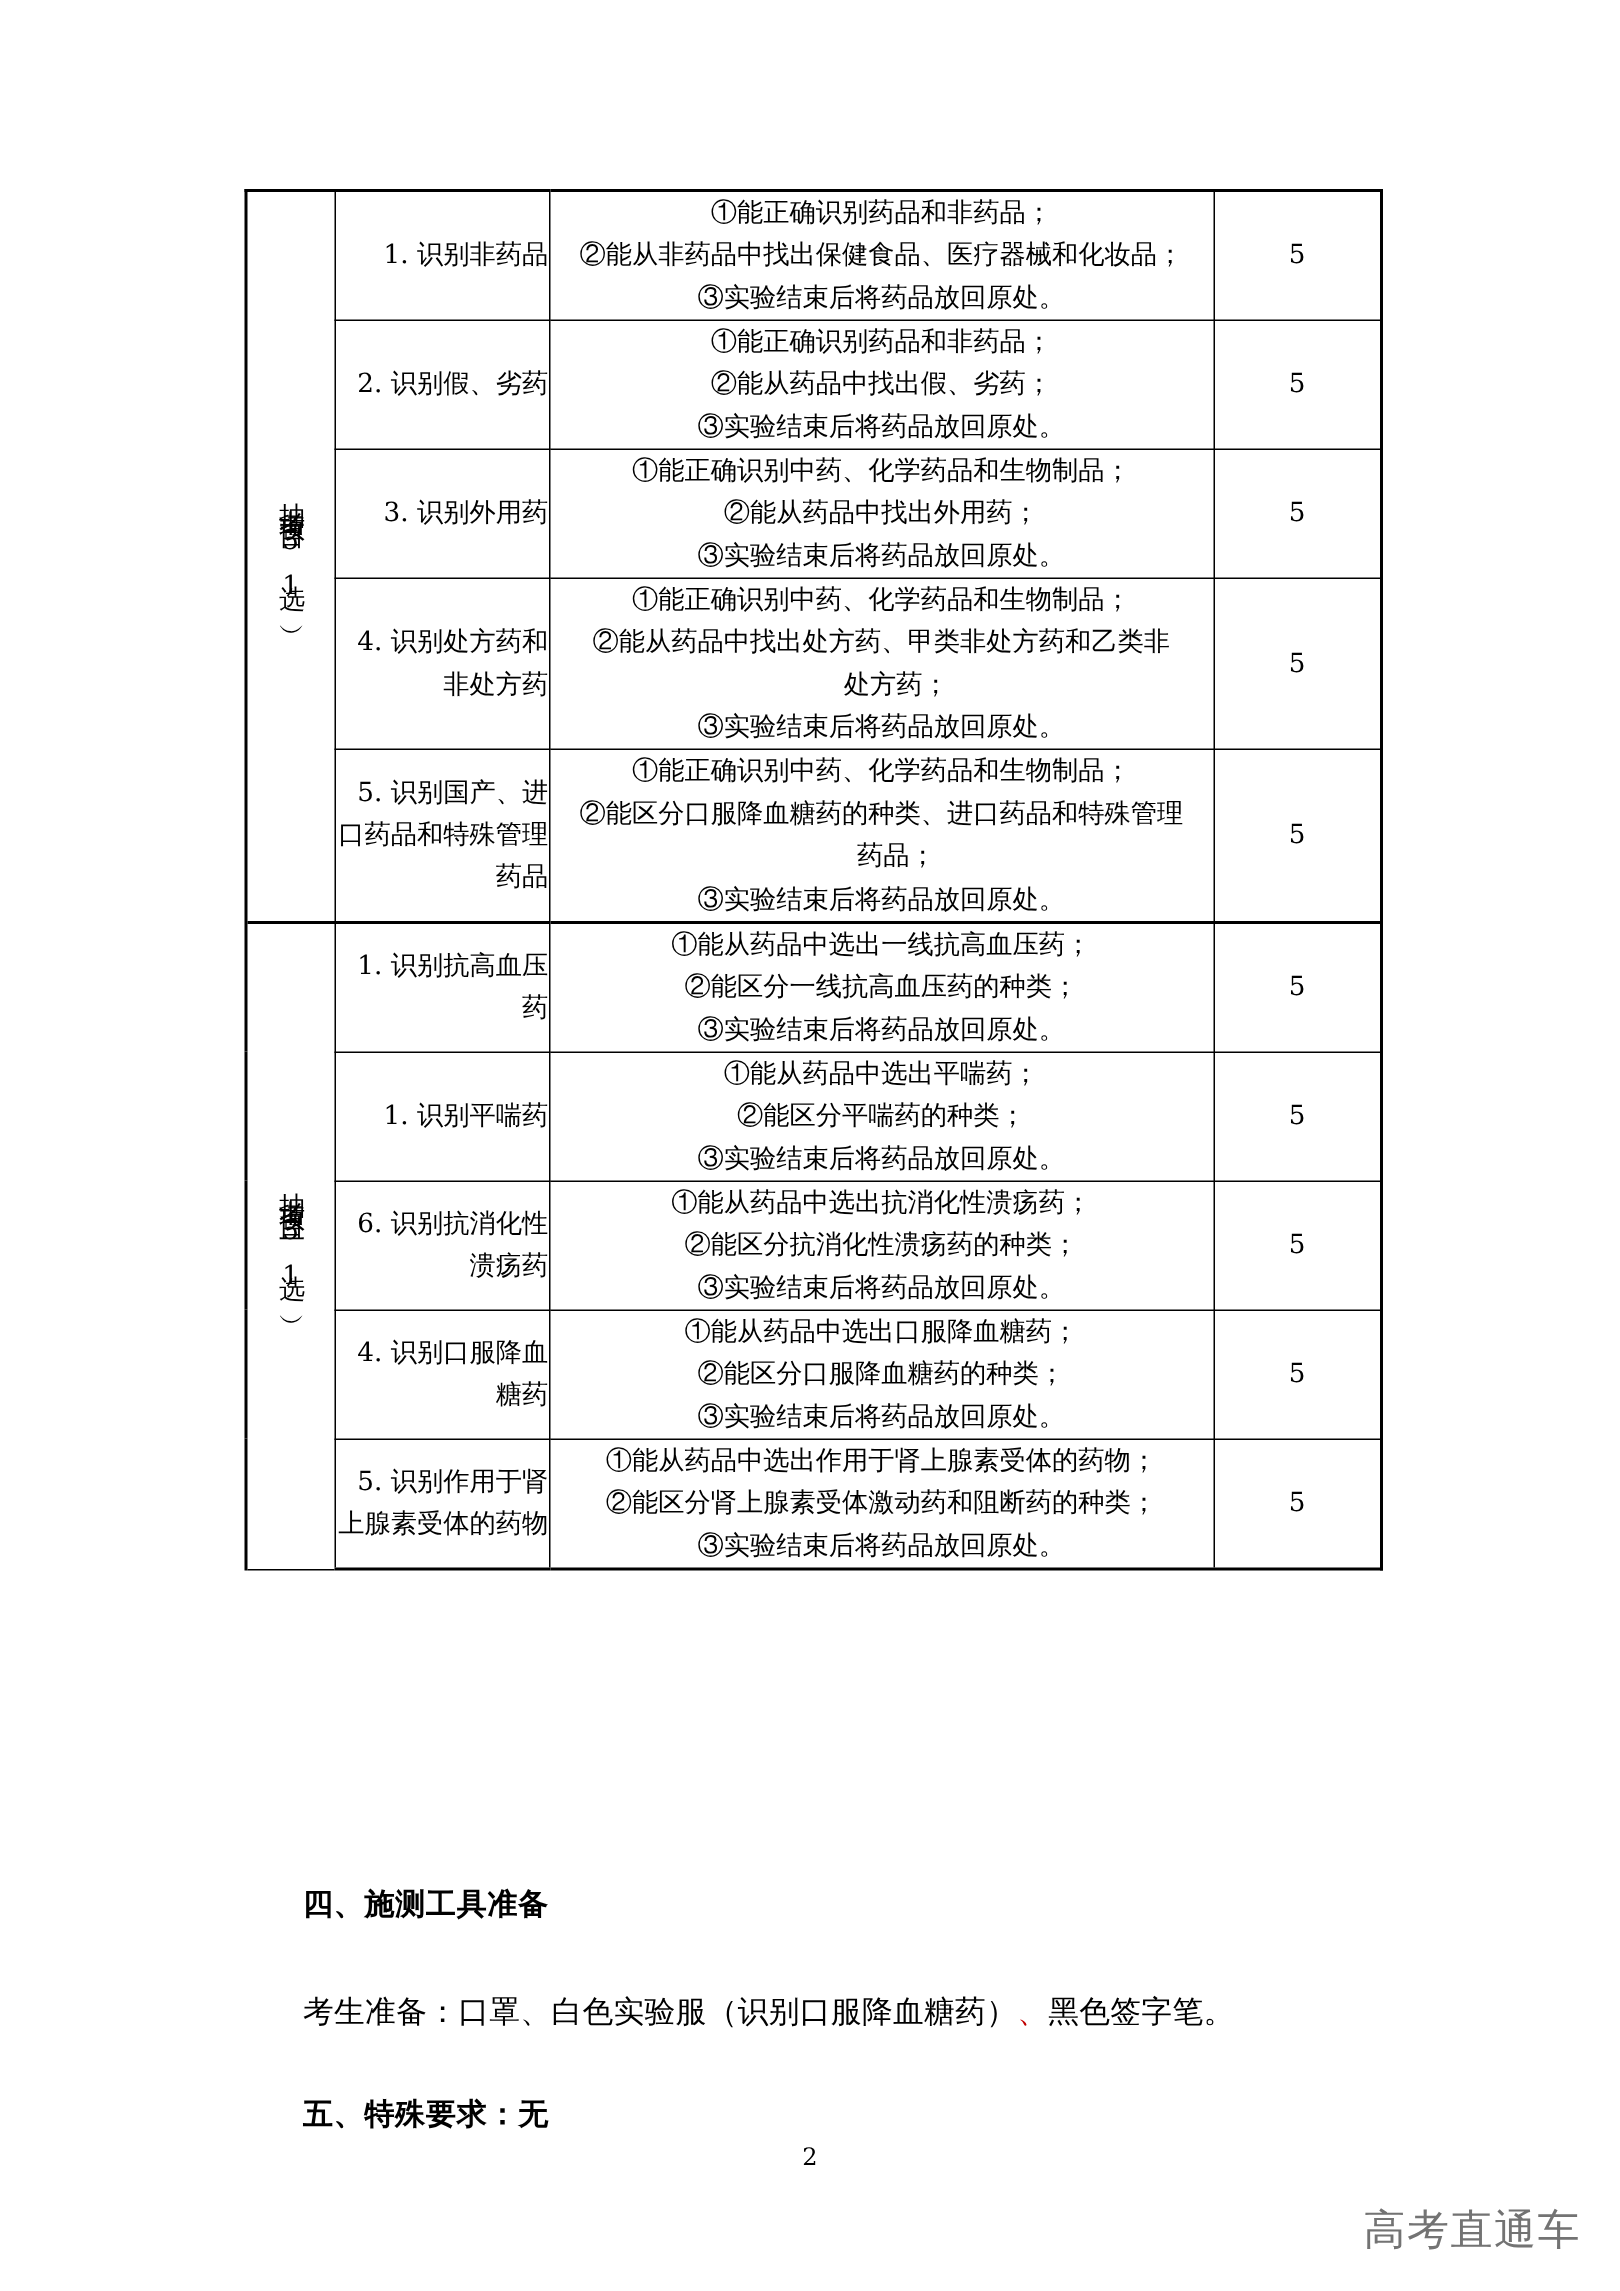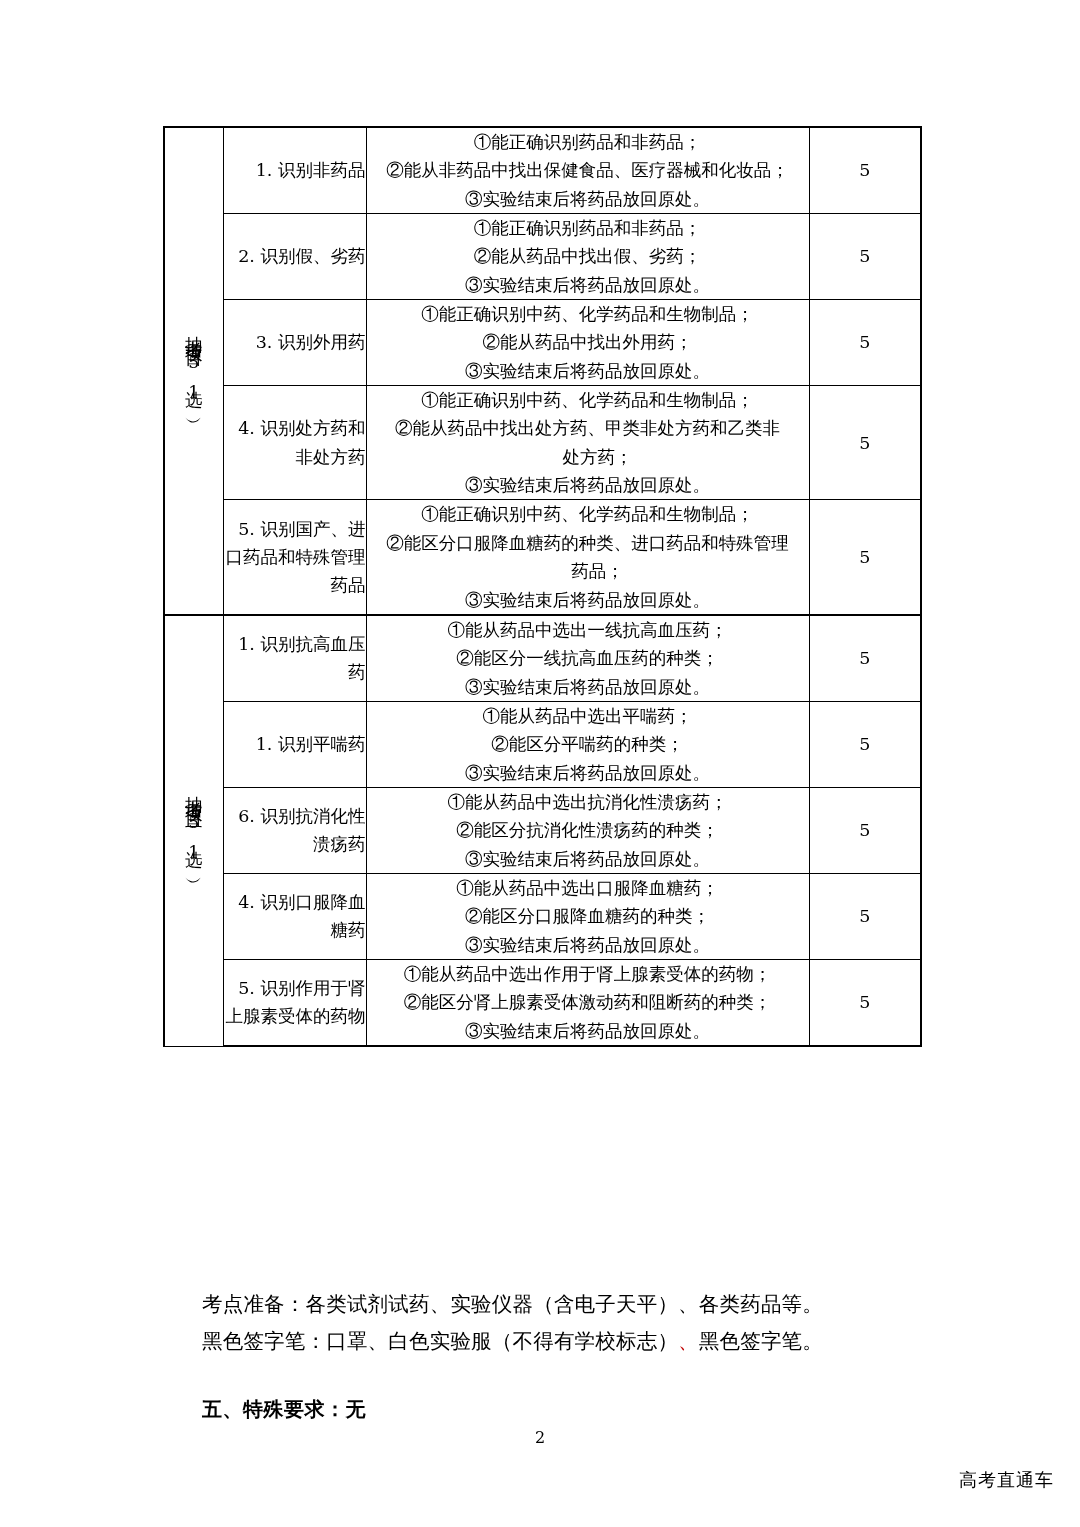--- a/index.html
+++ b/index.html
@@ -141,22 +141,22 @@
     width: 1080px;
     text-align: center;
     font-size: 16px;
     font-family: "DejaVu Serif", "Liberation Serif", serif;
   }
   .watermark {
     position: absolute;
     right: 26px;
     top: 1468px;
     font-family: "DejaVu Sans", "Liberation Sans", sans-serif;
-    font-size: 18px;
-    color: #000000;
+    font-size: 28px;
+    color: #737373;
     letter-spacing: 1px;
     white-space: nowrap;
   }
 </style>
 </head>
 <body>
 
 <div class="page">
 
   <table class="exam-table">
@@ -257,27 +257,27 @@
           <td class="desc-cell">
             <div class="line">①能从药品中选出作用于肾上腺素受体的药物；</div>
             <div class="line">②能区分肾上腺素受体激动药和阻断药的种类；</div>
             <div class="line">③实验结束后将药品放回原处。</div>
           </td>
           <td class="score-cell">5</td>
         </tr>
       </tbody>
   </table>
 
-
-  <div class="section" id="prep-site">
-    <div class="sec-line">考点准备：各类试剂试药、实验仪器（含电子天平）、各类药品等。</div>
+  <div class="section" id="sec-tools">
+    <div class="sec-heading">四、施测工具准备</div>
   </div>
 
+
   <div class="section" id="prep-student">
-    <div class="sec-line"><span>黑色签字笔：口罩、白色实验服（不得有学校标志）</span><span class="redmark">、</span><span>黑色签字笔。</span></div>
+    <div class="sec-line"><span>考生准备：口罩、白色实验服（识别口服降血糖药）</span><span class="redmark">、</span><span>黑色签字笔。</span></div>
   </div>
 
   <div class="section" id="sec-special">
     <div class="sec-heading">五、特殊要求：无</div>
   </div>
 
   <div class="page-number">2</div>
   <div class="watermark">高考直通车</div>
 
 </div>

